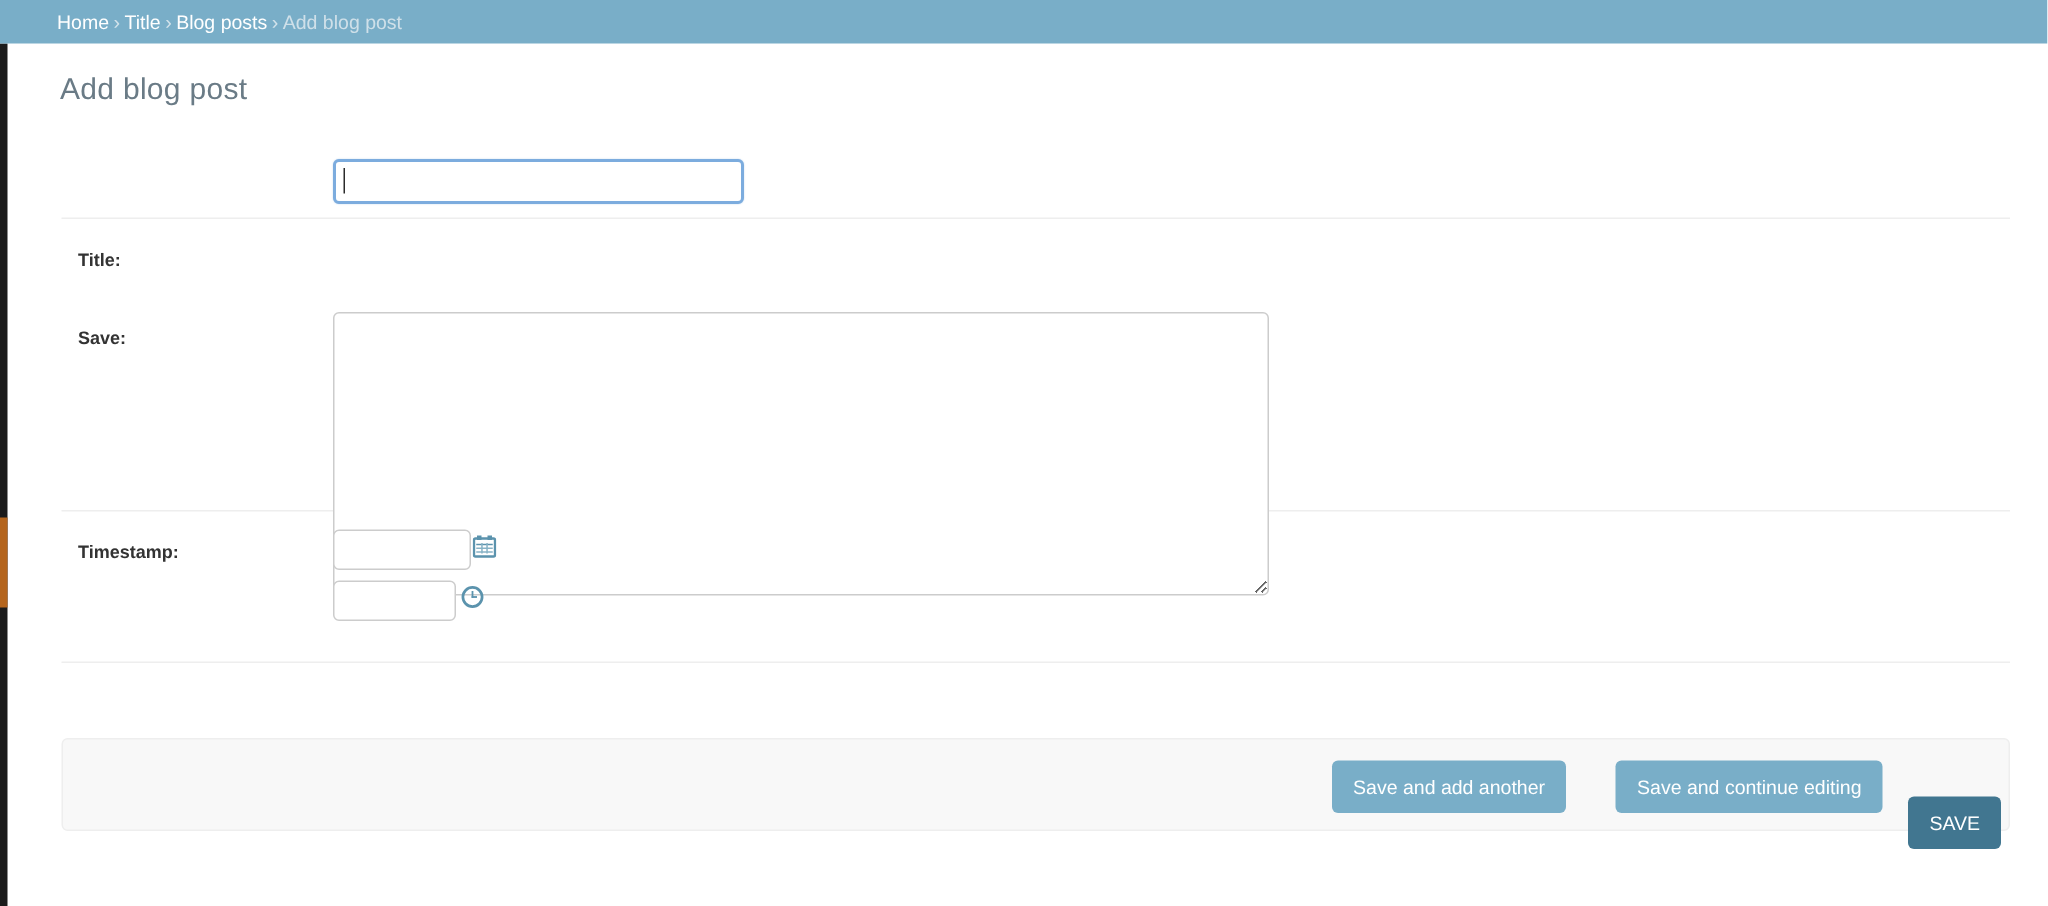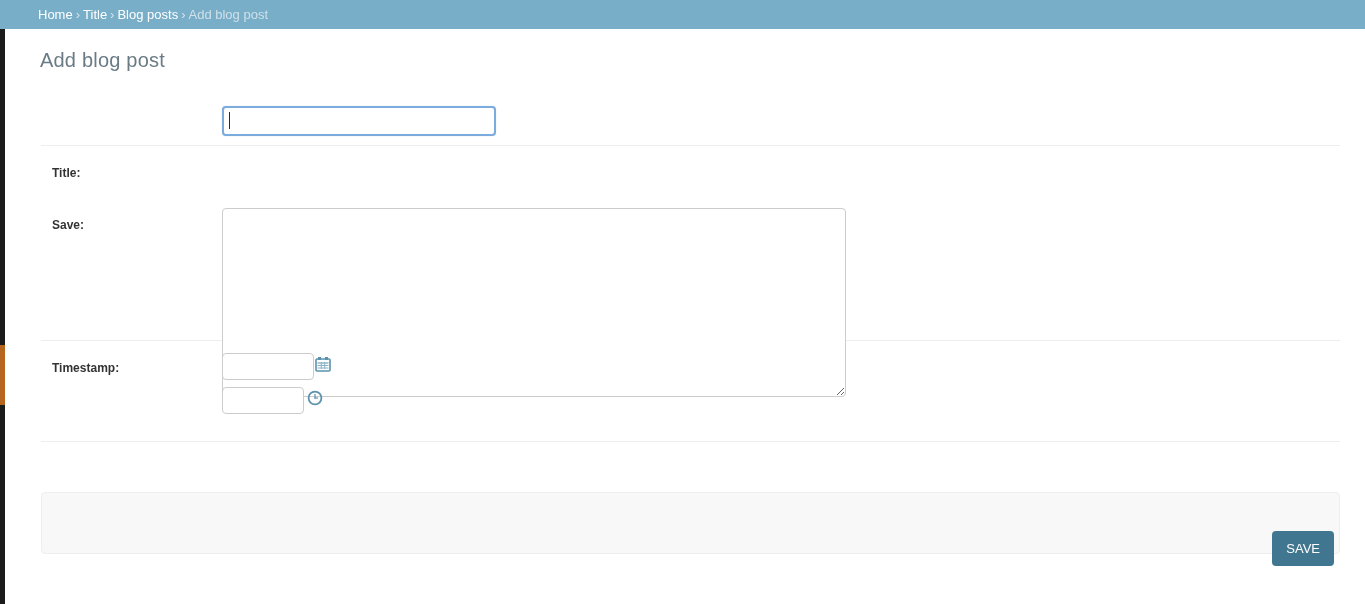--- a/index.html
+++ b/index.html
@@ -229,16 +229,18 @@
         <span class="stamp-label stamp-label-time">Time:</span><input class="text-input input-time" type="text" placeholder="" style=""><span class="shortcut"><a href="#">Now</a><span class="pipe">|</span><span class="icon-btn"><svg width="16" height="16" viewBox="0 0 16 16">
               <circle cx="8" cy="8" r="6.4" fill="none" stroke="#5b93ad" stroke-width="1.8"></circle>
               <rect x="7.4" y="4" width="1.2" height="4.6" fill="#5b93ad"></rect>
               <rect x="7.4" y="7.4" width="3.6" height="1.2" fill="#5b93ad"></rect>
             </svg></span></span>
       </div>
     </div>
   </div>
 
   <div class="submit-row">
+    <button class="btn btn-add-another" type="button">Save and add another</button>
+    <button class="btn btn-continue" type="button">Save and continue editing</button>
     <button class="btn btn-save" type="button">SAVE</button>
   </div>
 
 </div>
 
 </body></html>

